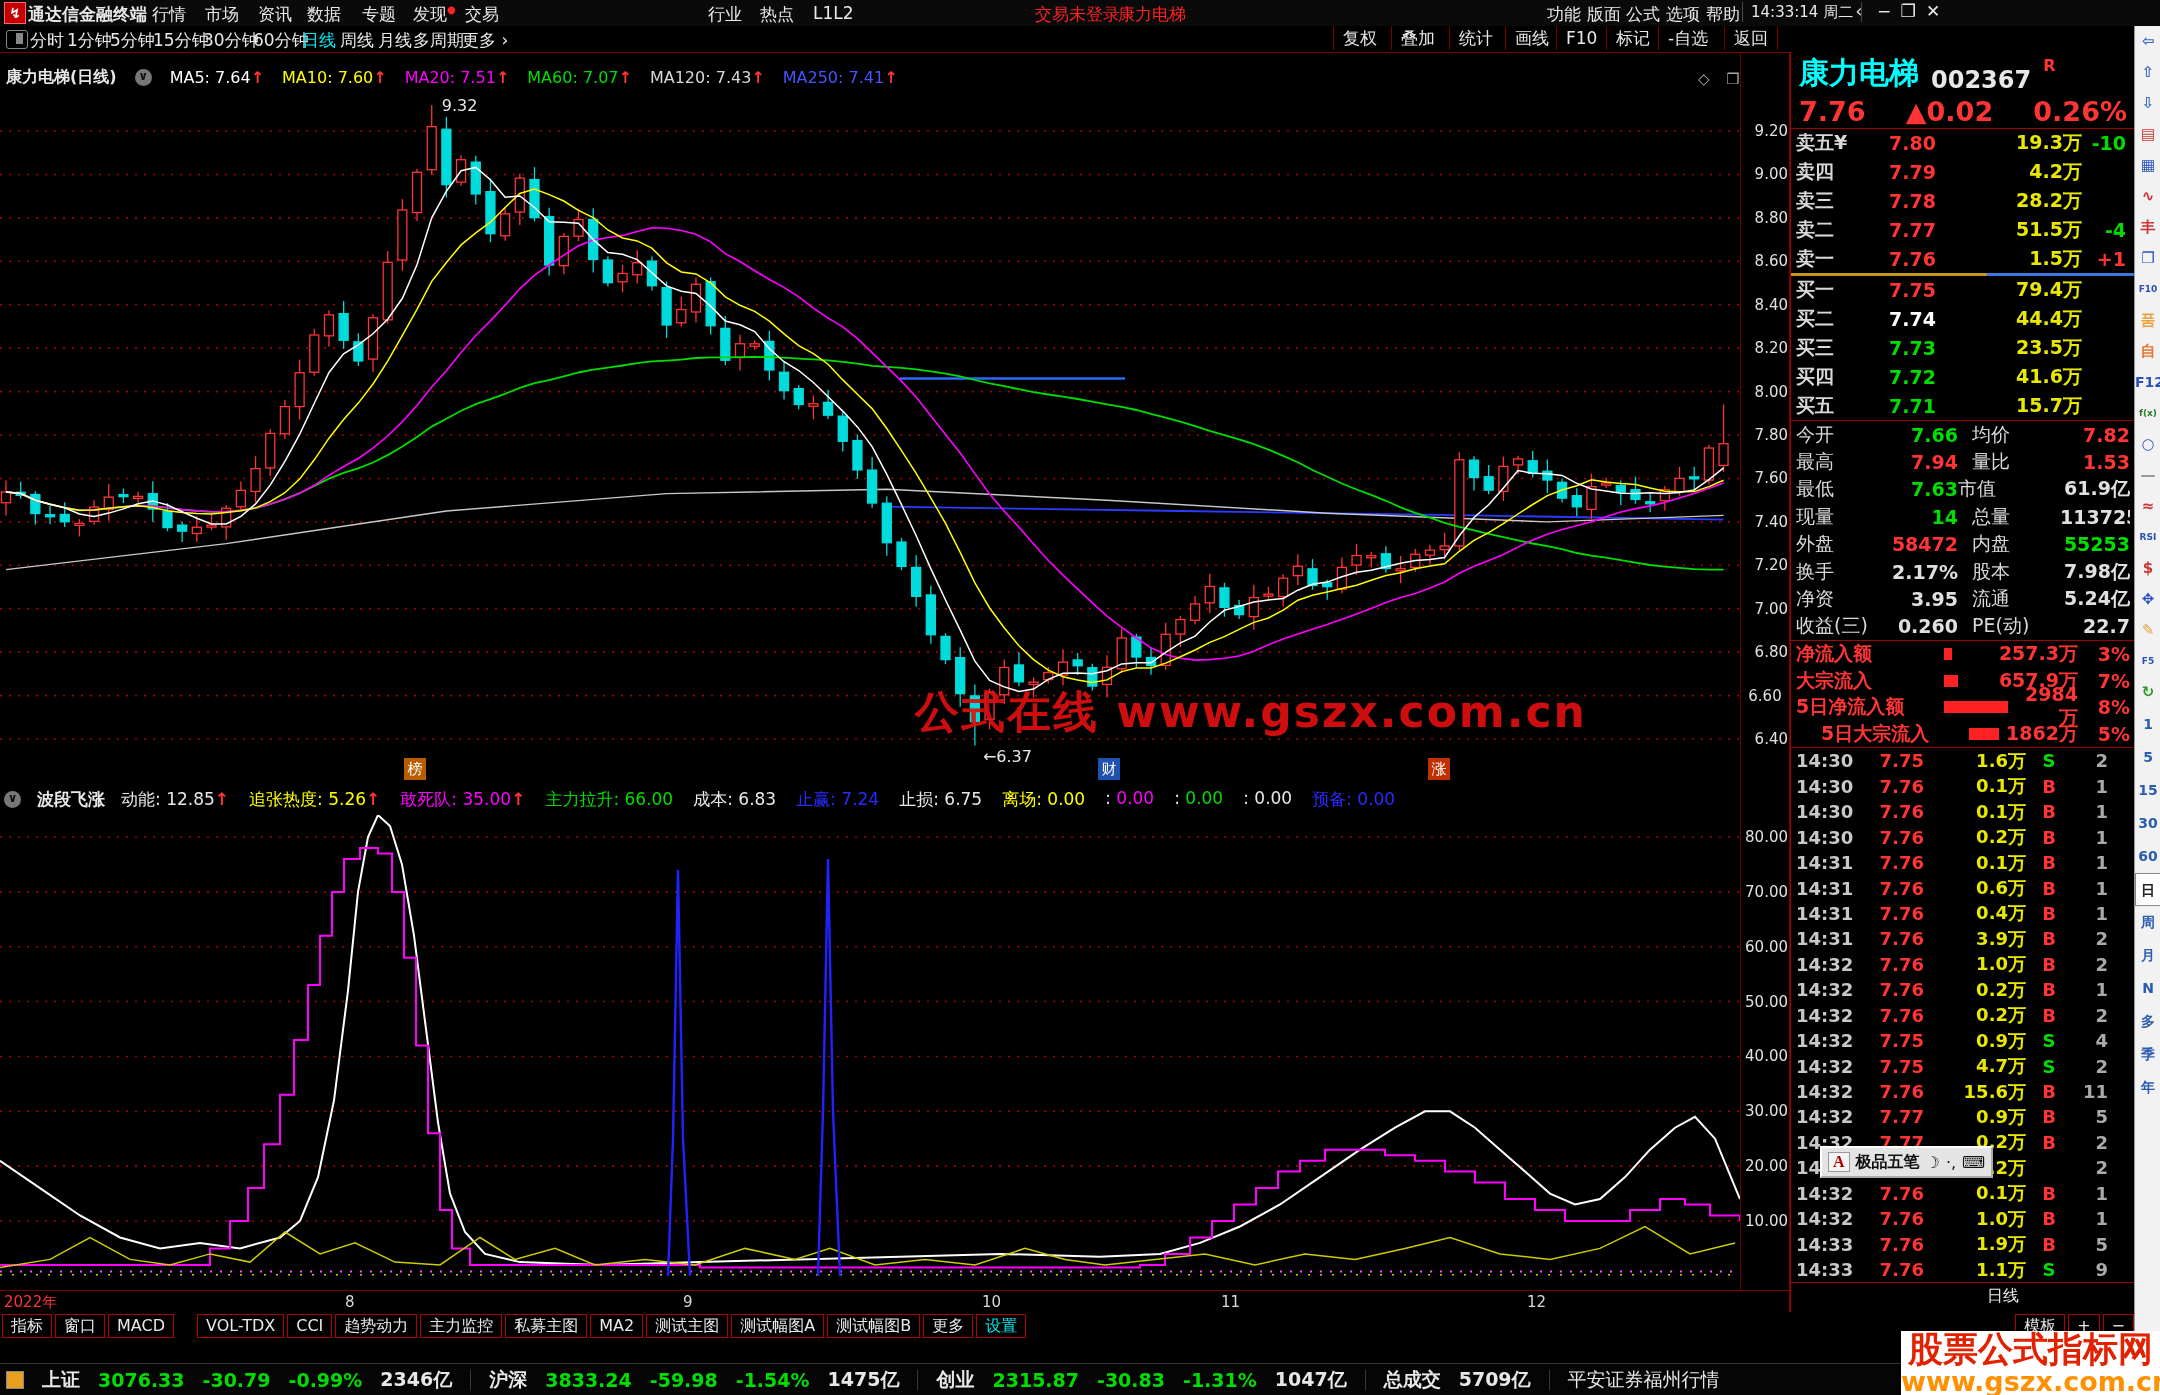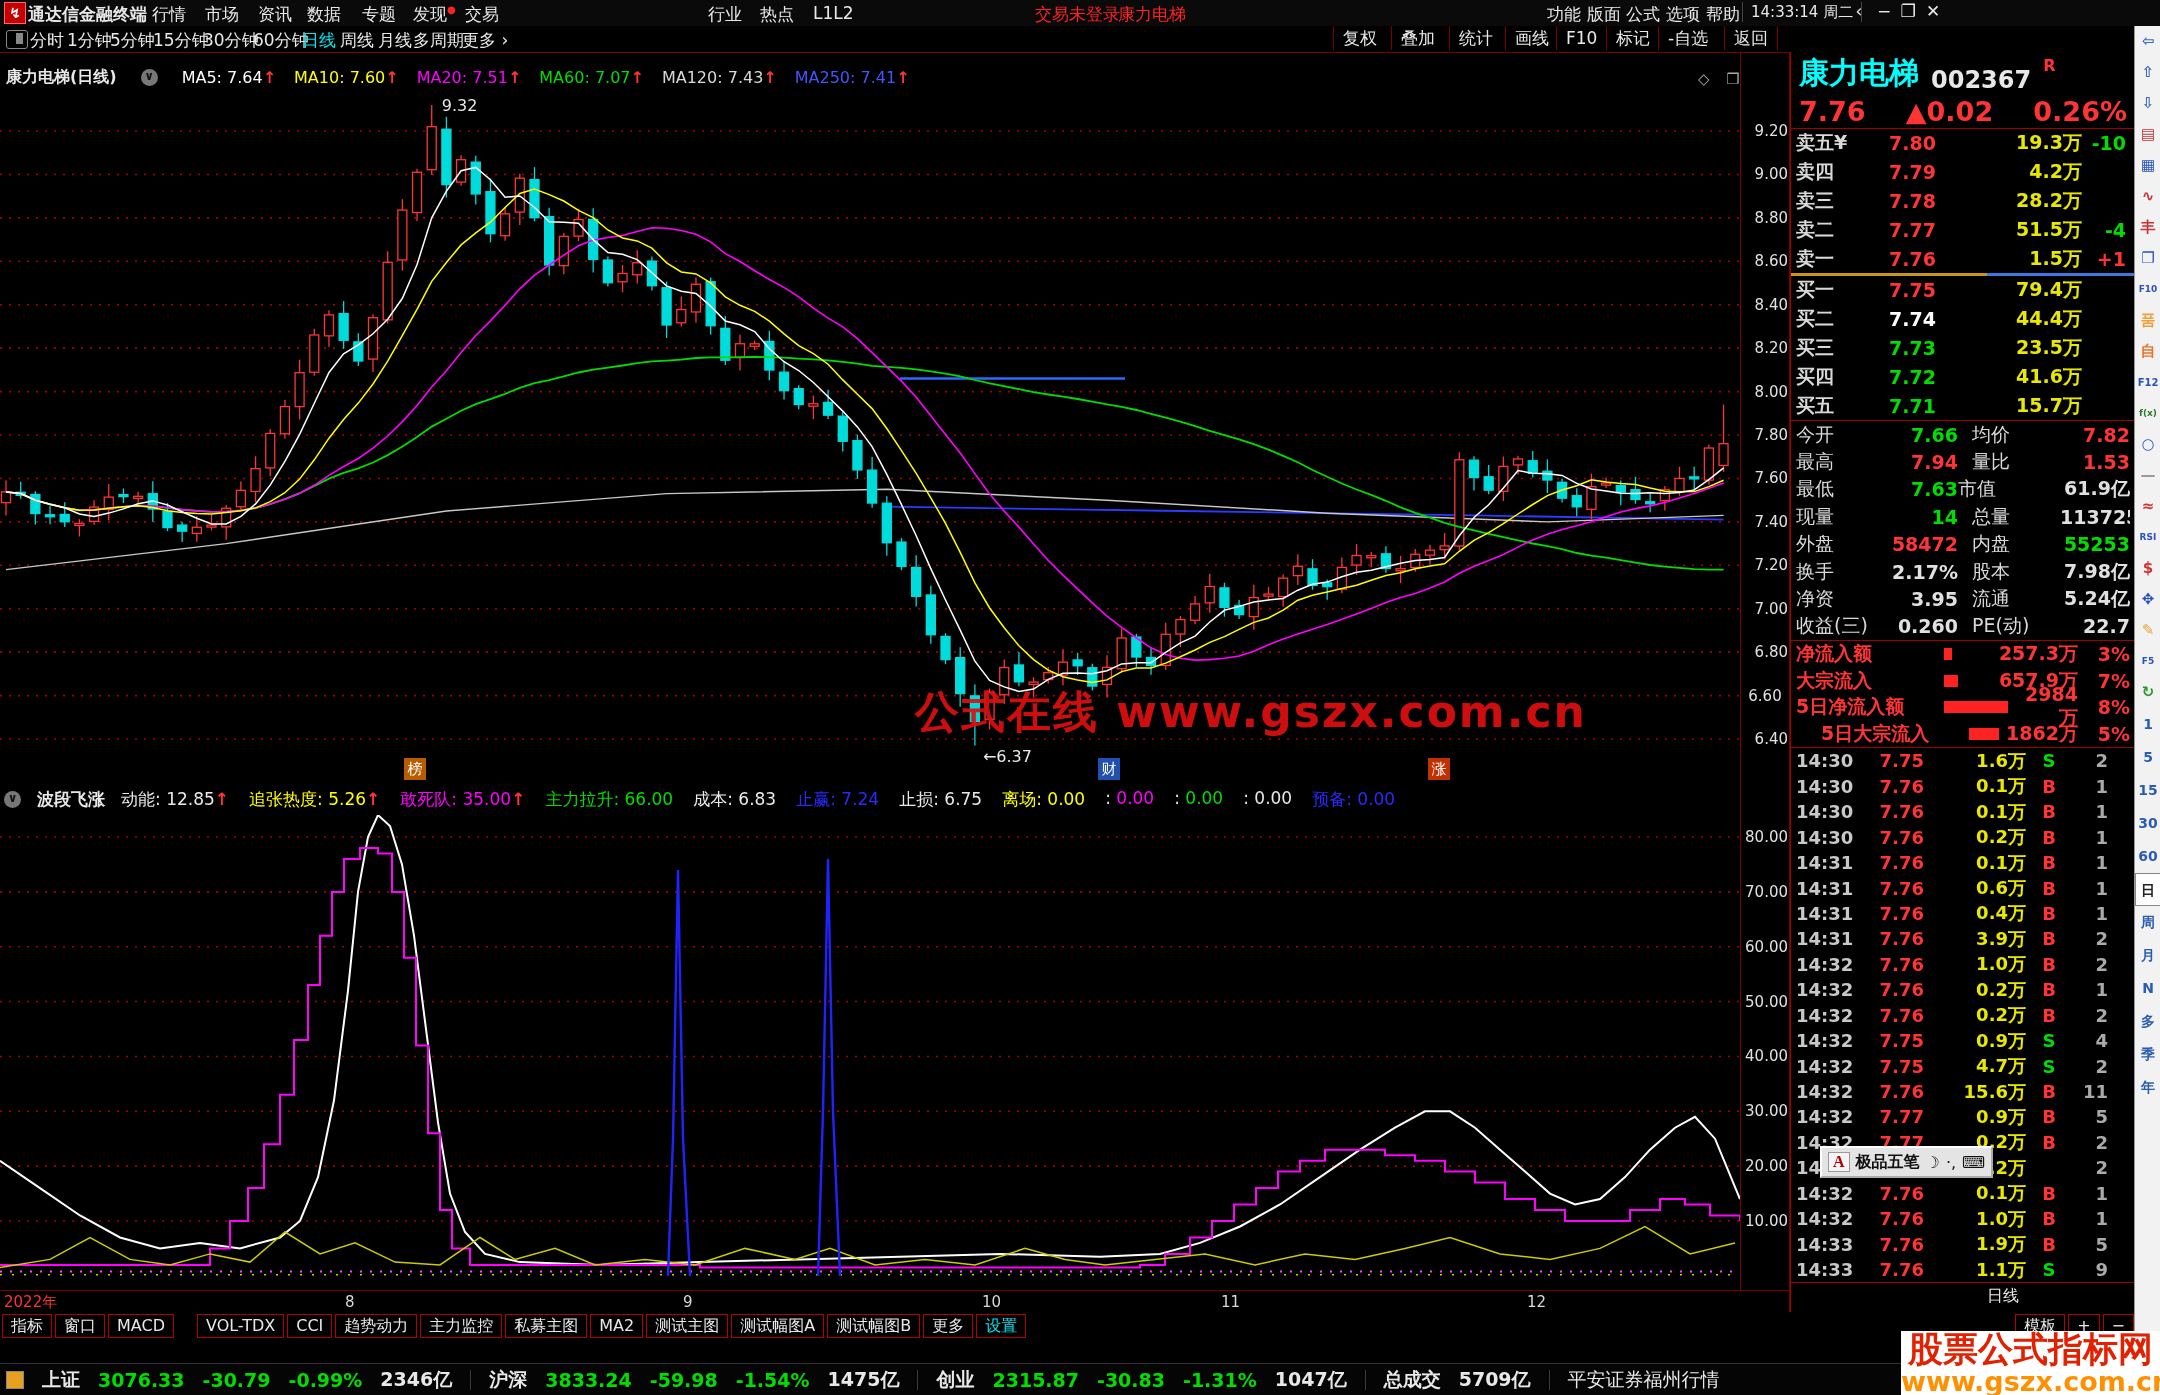--- a/index.html
+++ b/index.html
@@ -15,21 +15,21 @@
   #clockbox{position:absolute;top:2px;height:20px;border-left:1px solid #444;border-right:1px solid #444;padding:0 8px;font-size:15px;line-height:21px;}
   .winctl{position:absolute;top:1px;color:#e8e8e8;font-size:17px;width:22px;text-align:center;}
   .reddot{color:#ff2222;font-size:10px;vertical-align:super;}
   
   #periodbar{left:0;top:26px;width:2160px;height:26px;background:#000;border-bottom:1px solid #7a0000;font-size:17px;}
   .pitem{position:absolute;top:3px;color:#e8e8e8;}
   .pbtn{position:absolute;top:0px;height:24px;line-height:24px;padding:0 9px;border-left:1px solid #7a0000;color:#e8e8e8;}
   #split-icon{position:absolute;left:6px;top:4px;width:20px;height:17px;border:1px solid #888;border-radius:3px;}
   #split-icon::after{content:"";position:absolute;left:9px;top:2px;width:7px;height:11px;background:#888;}
   
-  #chart-header{left:6px;top:66px;height:22px;font-size:16px;display:flex;gap:24px;align-items:center;z-index:5;}
+  #chart-header{left:6px;top:66px;height:22px;font-size:16px;display:flex;gap:18px;align-items:center;z-index:5;}
   .coll-icon{display:inline-block;width:17px;height:17px;border-radius:50%;background:#777;color:#111;font-size:12px;
              text-align:center;line-height:15px;font-weight:bold;}
   #main-axis div, #ind-axis div{position:absolute;width:46px;text-align:right;font-size:15px;color:#e0e0e0;}
   .vline{position:absolute;width:1px;background:#7a0000;}
   .badge{position:absolute;width:22px;height:22px;color:#fff;font-size:15px;text-align:center;line-height:22px;z-index:6;}
   #chart-watermark{left:915px;top:683px;font-size:44px;font-weight:bold;color:#e01010;opacity:.92;letter-spacing:2px;z-index:4;}
   #ind-header{left:4px;top:787px;height:24px;display:flex;gap:16px;align-items:center;font-size:17px;z-index:5;}
   
   #xaxis{left:0;top:1290px;width:1789px;height:22px;background:#000;border-top:1px solid #7a0000;border-bottom:1px solid #7a0000;font-size:15px;}
   
@@ -752,21 +752,21 @@
       <div class="sicon" style="color: rgb(59, 107, 191); font-size: 15px; font-weight: bold;">⇧</div>
       <div class="sicon" style="color: rgb(59, 107, 191); font-size: 15px; font-weight: bold;">⇩</div>
       <div class="sicon" style="color: rgb(204, 51, 51); font-size: 15px; font-weight: bold;">▤</div>
       <div class="sicon" style="color: rgb(42, 82, 190); font-size: 15px; font-weight: bold;">▦</div>
       <div class="sicon" style="color: rgb(204, 51, 51); font-size: 15px; font-weight: bold;">∿</div>
       <div class="sicon" style="color: rgb(204, 51, 51); font-size: 15px; font-weight: bold;">丰</div>
       <div class="sicon" style="color: rgb(42, 82, 190); font-size: 15px; font-weight: bold;">❐</div>
       <div class="sicon" style="color: rgb(42, 82, 190); font-size: 9px; font-weight: bold;">F10</div>
       <div class="sicon" style="color: rgb(232, 163, 61); font-size: 15px; font-weight: bold;">품</div>
       <div class="sicon" style="color: rgb(232, 118, 44); font-size: 15px; font-weight: bold;">自</div>
-      <div class="sicon" style="color: rgb(42, 82, 190); font-size: 10px; font-weight: bold;">F12</div>
+      <div class="sicon" style="color: rgb(42, 82, 190); font-size: 14px; font-weight: bold;">F12</div>
       <div class="sicon" style="color: rgb(42, 122, 42); font-size: 9px; font-weight: bold;">f(x)</div>
       <div class="sicon" style="color: rgb(42, 82, 190); font-size: 15px; font-weight: bold;">○</div>
       <div class="sicon" style="color: rgb(153, 153, 153); font-size: 15px; font-weight: bold;">—</div>
       <div class="sicon" style="color: rgb(204, 51, 51); font-size: 15px; font-weight: bold;">≈</div>
       <div class="sicon" style="color: rgb(42, 82, 190); font-size: 9px; font-weight: bold;">RSI</div>
       <div class="sicon" style="color: rgb(204, 51, 51); font-size: 15px; font-weight: bold;">$</div>
       <div class="sicon" style="color: rgb(42, 82, 190); font-size: 15px; font-weight: bold;">✥</div>
       <div class="sicon" style="color: rgb(232, 163, 61); font-size: 15px; font-weight: bold;">✎</div>
       <div class="sicon" style="color: rgb(42, 82, 190); font-size: 9px; font-weight: bold;">F5</div>
       <div class="sicon" style="color: rgb(42, 154, 42); font-size: 15px; font-weight: bold;">↻</div>

